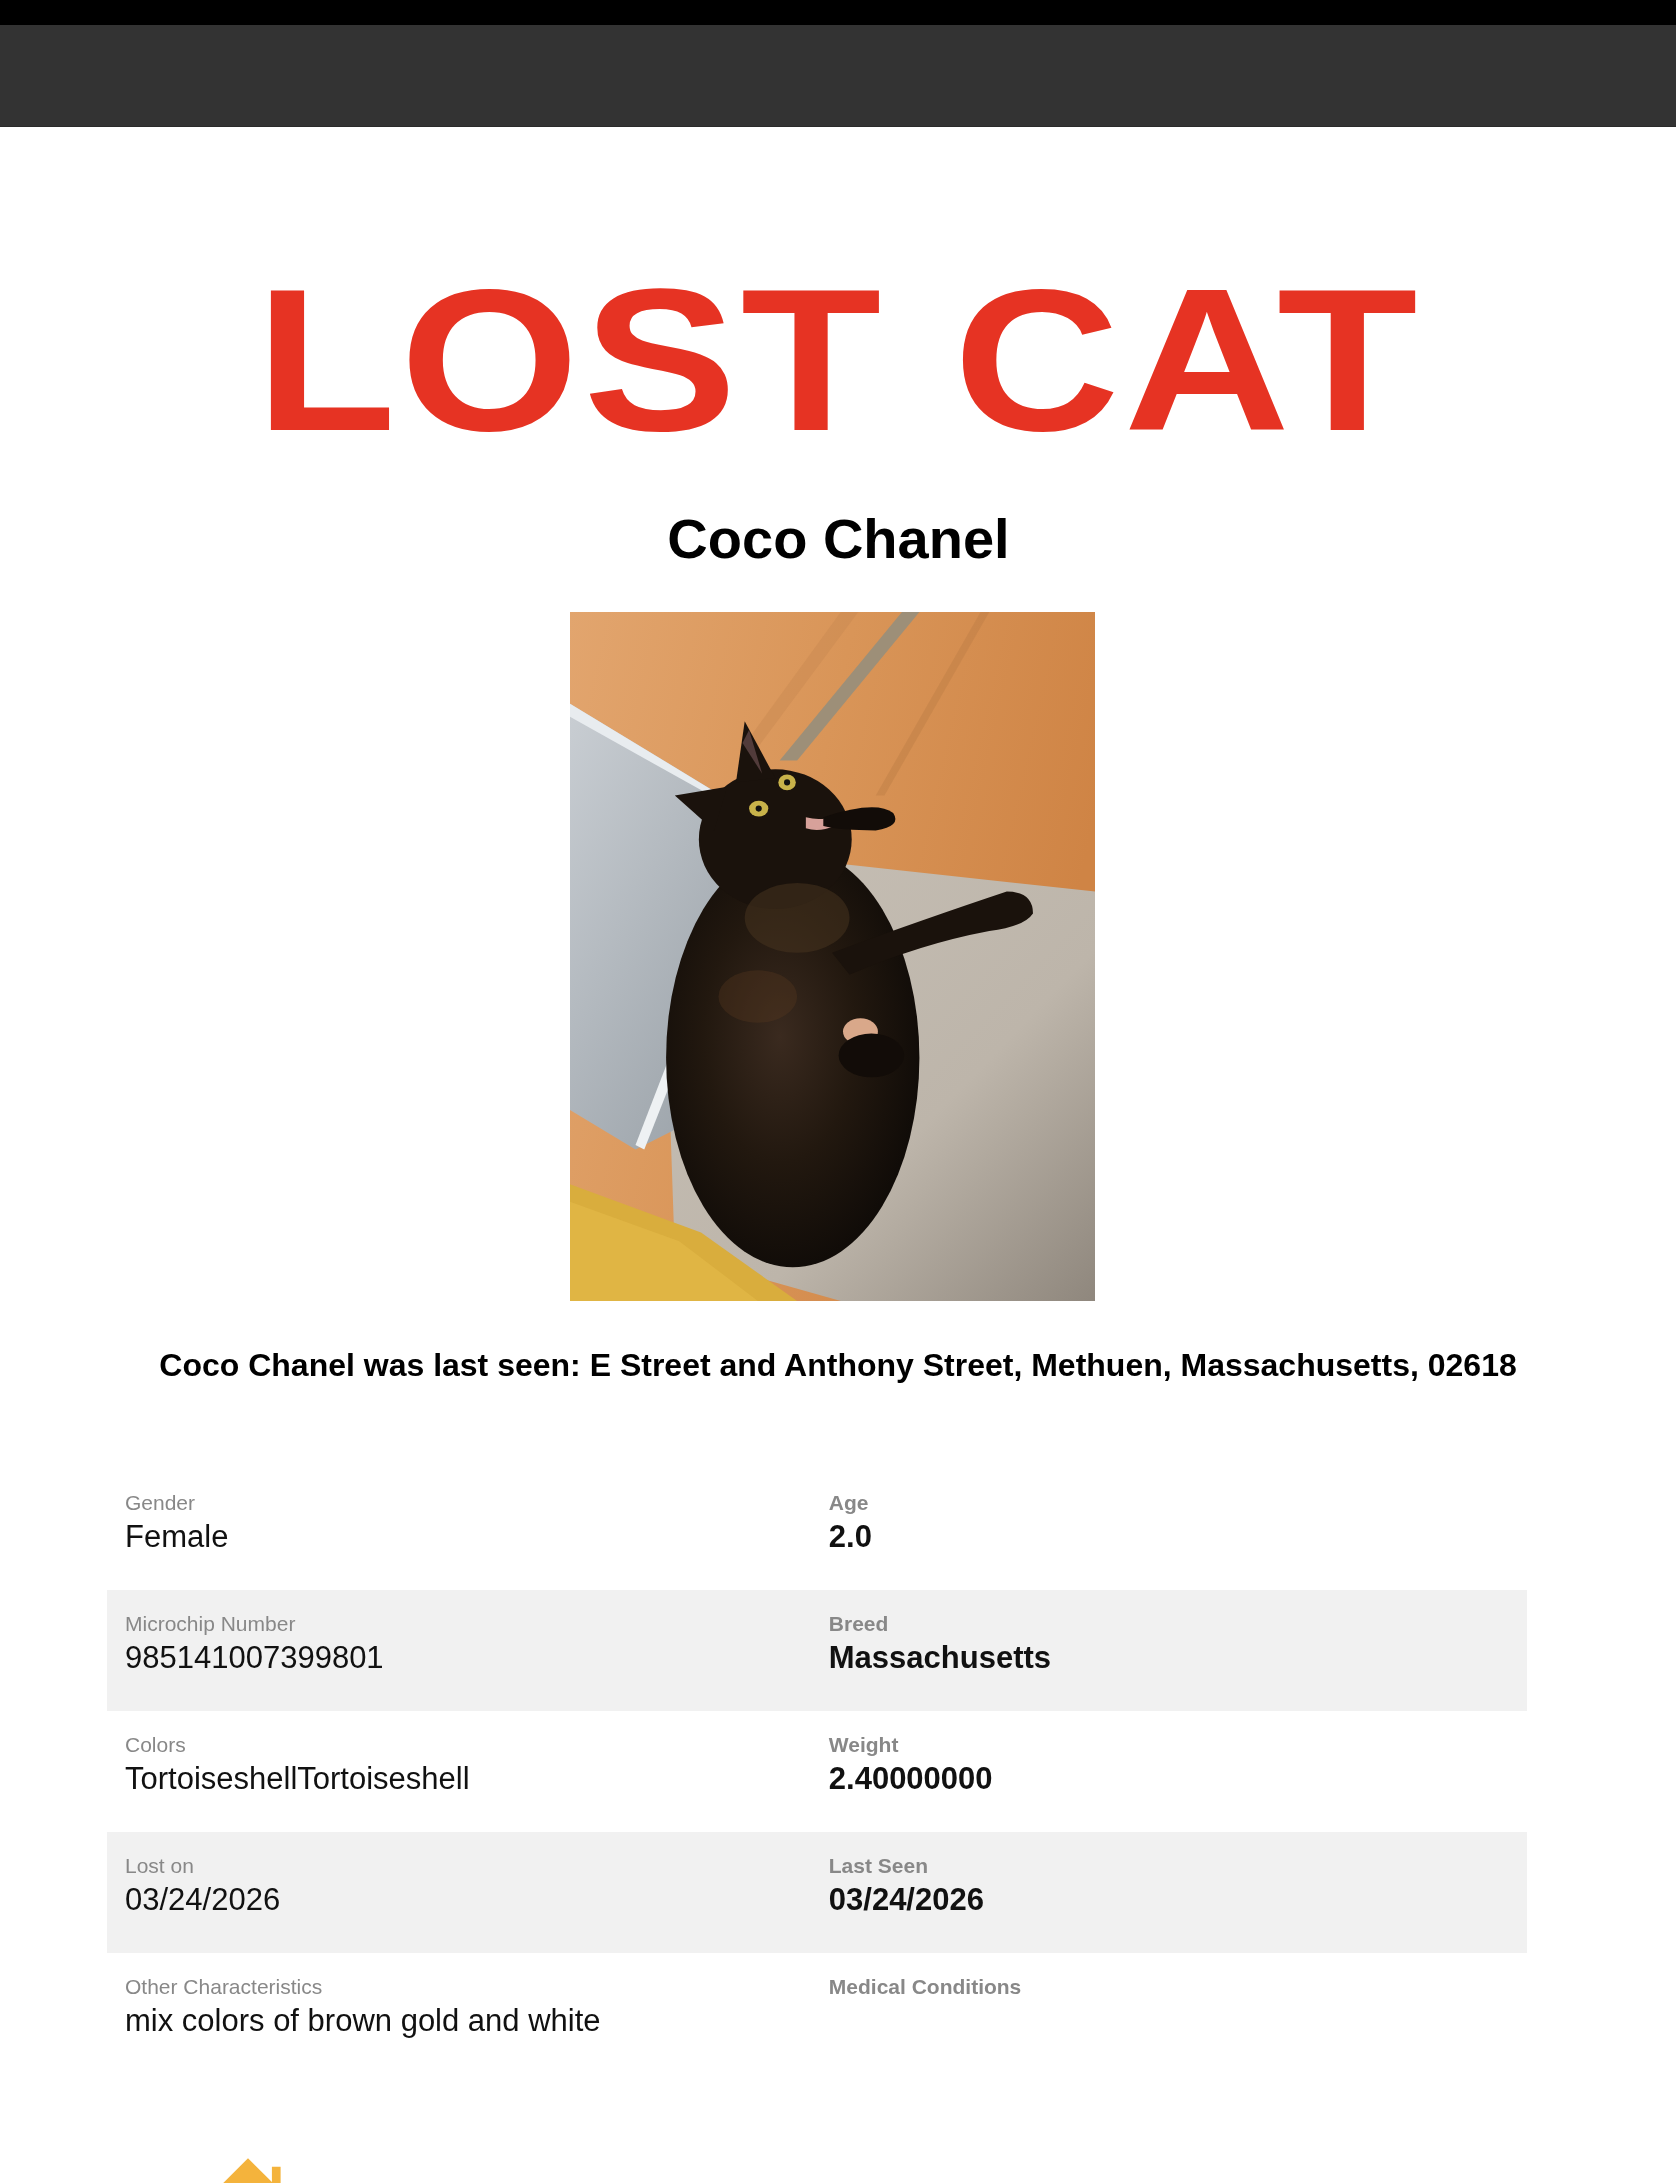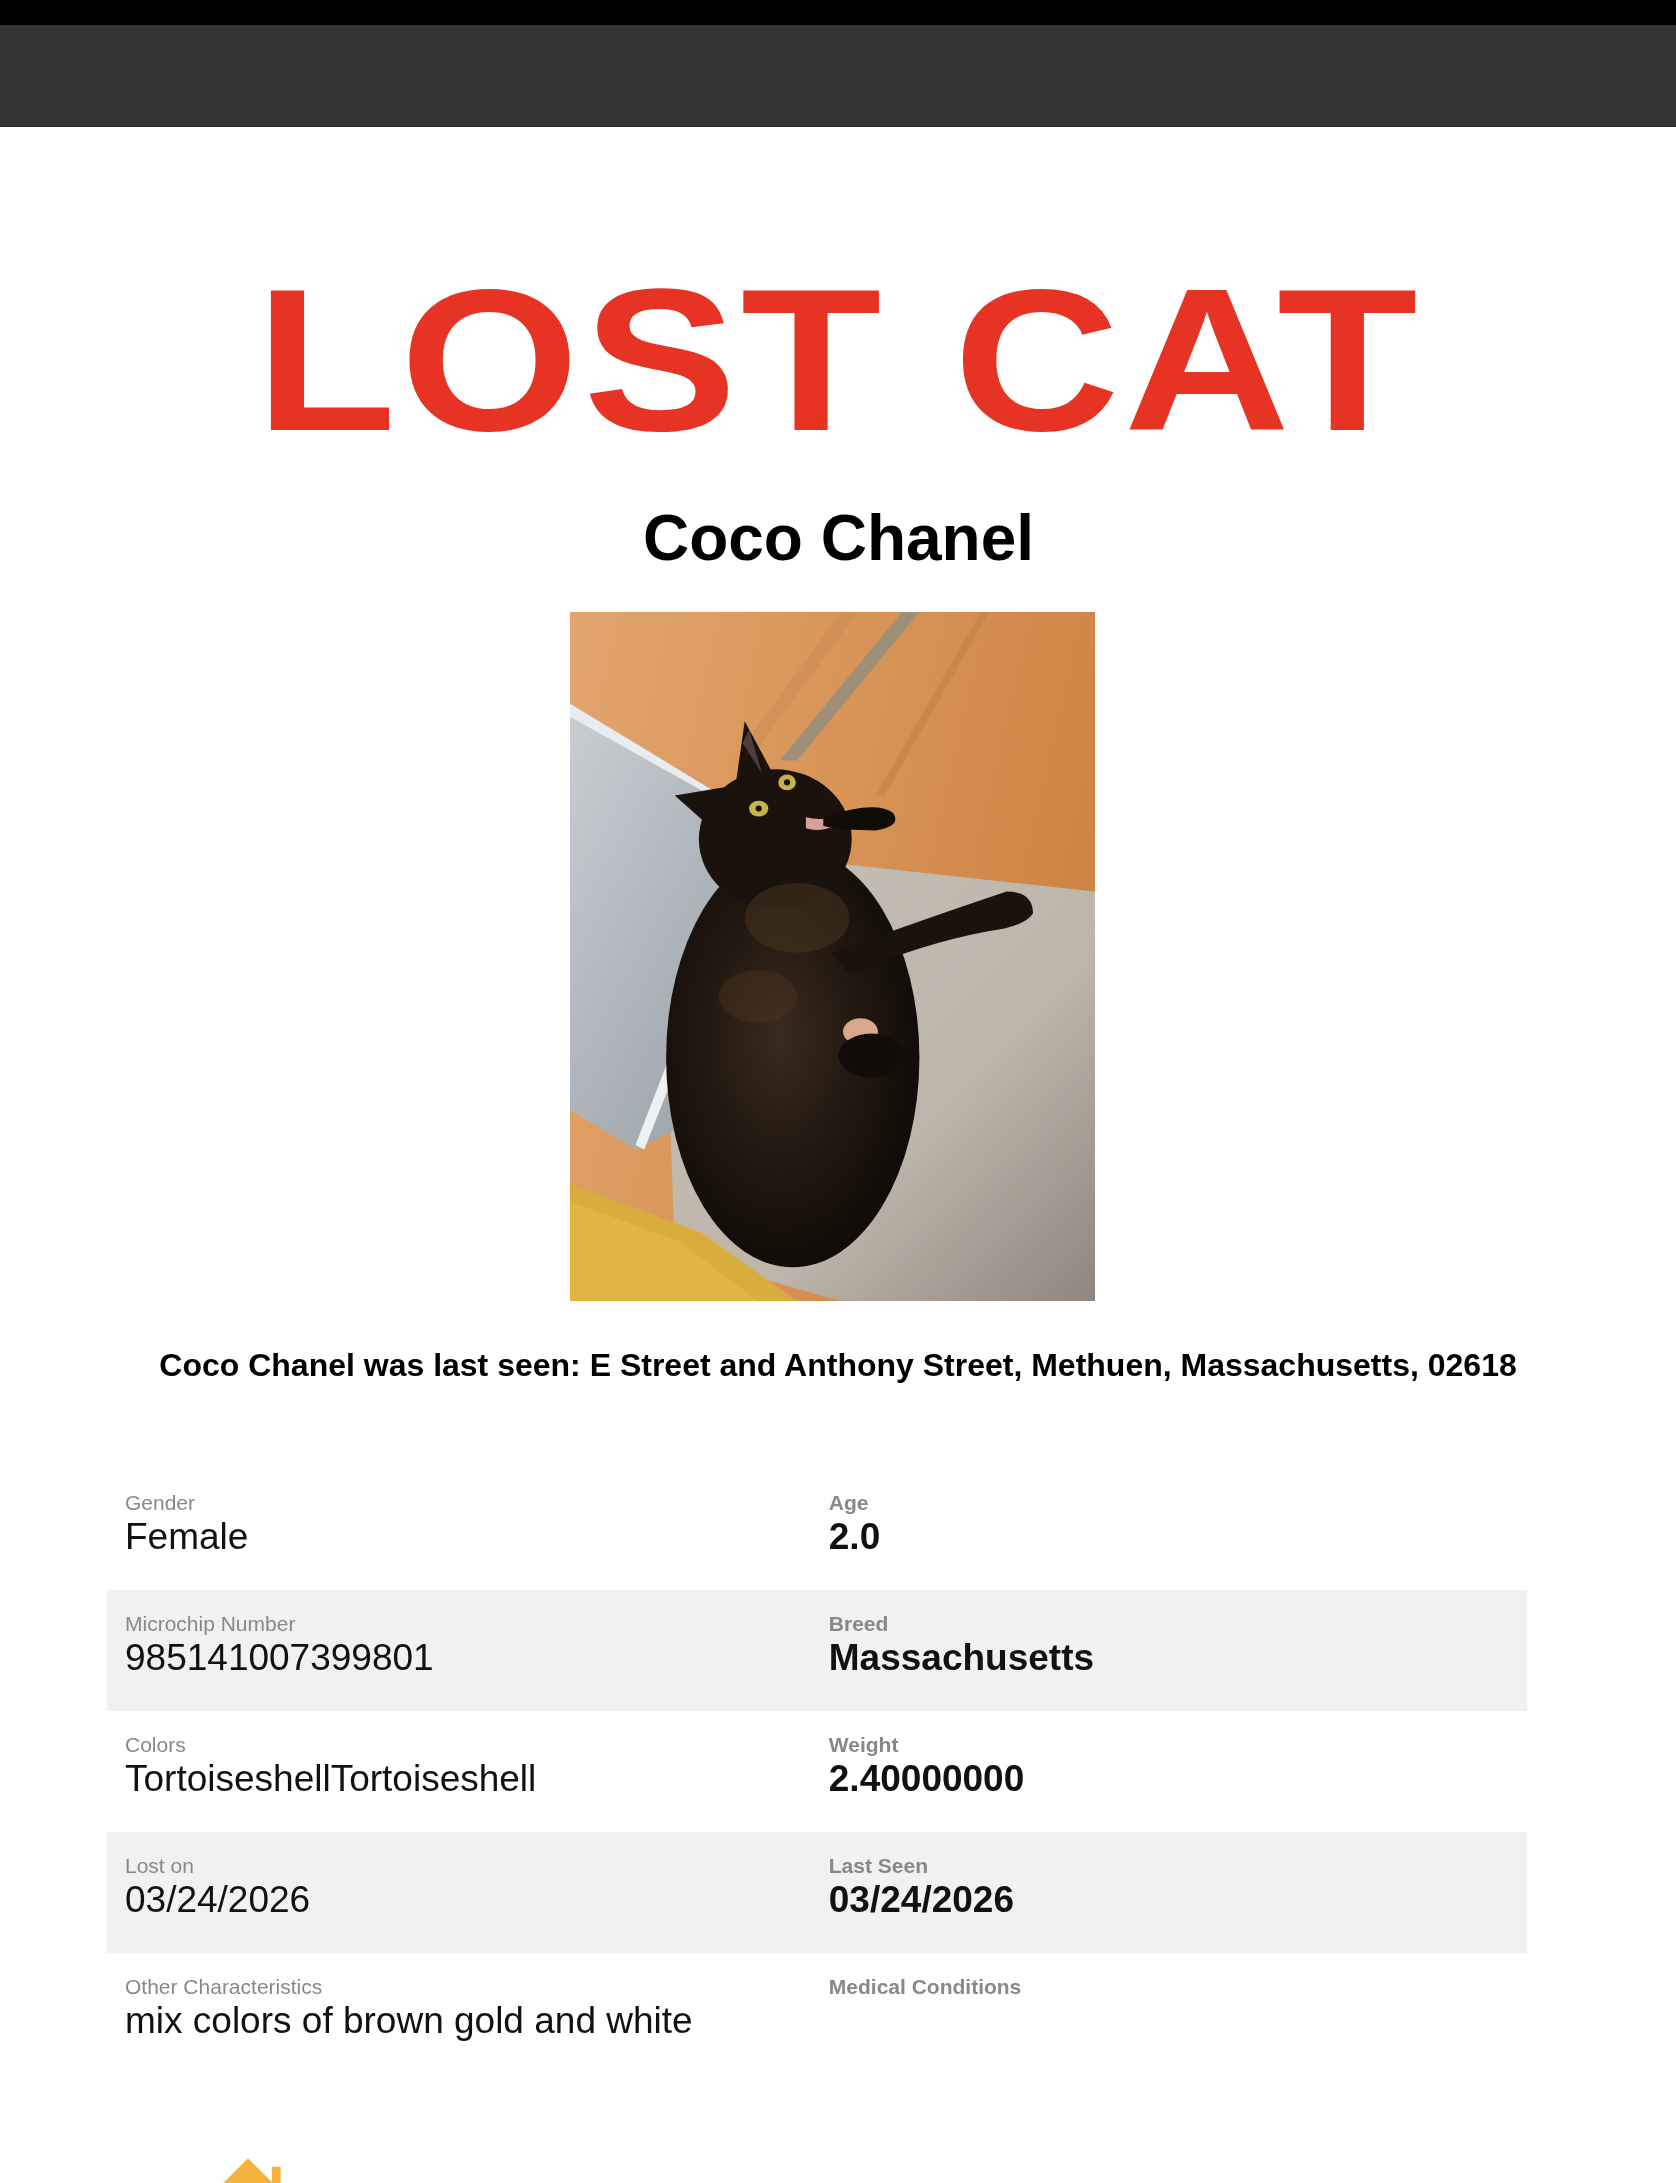--- a/index.html
+++ b/index.html
@@ -12,41 +12,41 @@
   .page { position: absolute; left: 0; top: 128px; width: 1677px; height: 2373px; background: #fff; }
 
   .title-lost {
     position: absolute; left: 0; top: 131px; width: 1677px; text-align: center;
     font-family: "Liberation Sans", sans-serif; font-weight: 700;
     font-size: 202px; line-height: 202px; letter-spacing: 3.5px;
     color: #E63323; transform: scaleX(1.14); transform-origin: center;
   }
   .pet-name {
     position: absolute; left: 0; top: 367px; width: 1677px; text-align: center;
-    font-weight: 700; font-size: 64px; line-height: 87px; color: #000;
+    font-weight: 700; font-size: 56px; line-height: 87px; color: #000;
   }
 
   .photo {
     position: absolute; left: 570px; top: 484px; width: 525px; height: 689px; overflow: hidden;
     background: #d9955a;
   }
   .photo svg { display: block; width: 100%; height: 100%; }
 
   .last-seen {
     position: absolute; left: 148px; top: 1218px; width: 1380px; text-align: center;
     font-weight: 700; font-size: 32px; line-height: 38px; color: #000;
   }
 
   .details { position: absolute; left: 107px; top: 1341px; width: 1420px; }
   .row { display: flex; width: 100%; height: 121px; }
   .row.shaded { background: #F1F1F1; }
   .cell { flex: 0 0 50%; padding: 20px 0 0 18px; }
   .cell.right { padding-left: 11.8px; font-weight: bold; }
   .label { font-size: 21px; line-height: 27px; color: #888888; }
-  .value { font-size: 37px; line-height: 35px; color: #111111; margin-top: 2.6px; }
+  .value { font-size: 31px; line-height: 35px; color: #111111; margin-top: 2.6px; }
 
   .logo { position: absolute; left: 124px; top: 2030px; width: 376px; height: 183px; }
   .logo-house { position: absolute; left: 74px; top: 0; width: 100px; height: 109px; }
 </style>
 </head>
 <body>
 
 <div class="topbar-black"></div>
 <div class="topbar-gray"></div>
 

